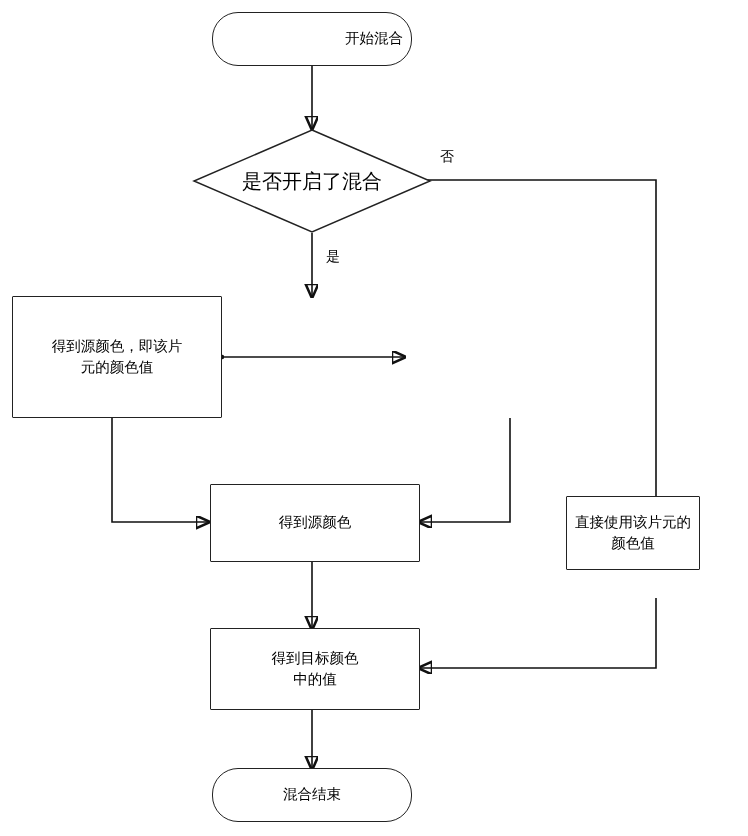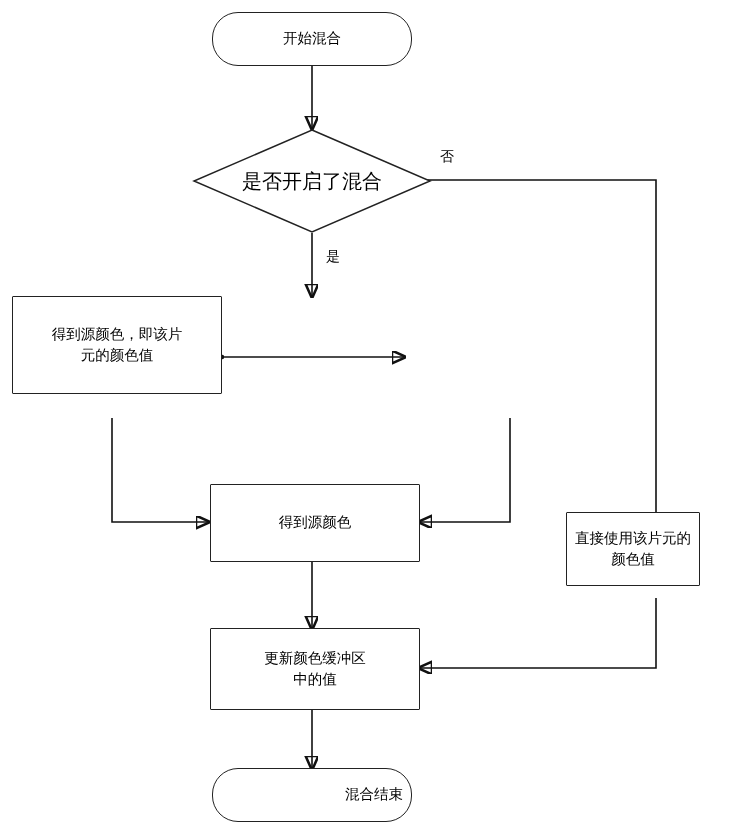--- a/index.html
+++ b/index.html
@@ -103,55 +103,55 @@
 
     <path d="M 510 418 L 510 522 L 420 522" marker-end="url(#arrow)"></path>
 
     <line x1="312" y1="562" x2="312" y2="628" marker-end="url(#arrow)"></line>
 
     <path d="M 656 598 L 656 668 L 420 668" marker-end="url(#arrow)"></path>
 
     <line x1="312" y1="710" x2="312" y2="768" marker-end="url(#arrow)"></line>
   </svg>
 
-  <div class="node terminator" style="left:212px; top:12px; width:200px; height:54px;">
+  <div class="node terminator" style="left:212px; top:12px; width:200px; height:54px;justify-content:flex-end;">
     <span>开始混合</span>
   </div>
 
   <div class="decision-wrap" style="left:192px; top:128px; width:240px; height:106px;">
     <svg class="decision-shape" width="240" height="106" viewBox="0 0 240 106">
       <polygon points="120,2 238,53 120,104 2,53" fill="#ffffff" stroke="#222222" stroke-width="1.5"></polygon>
     </svg>
     <div class="decision-label">是否开启了混合</div>
   </div>
 
   <div class="edge-label" style="left:440px; top:148px;">
     <span>否</span>
   </div>
   <div class="edge-label" style="left:326px; top:248px;">
     <span>是</span>
   </div>
 
-  <div class="node process" style="left:12px; top:296px; width:210px; height:98px;">
+  <div class="node process" style="left:12px; top:296px; width:210px; height:122px;">
     <span>得到源颜色，即该片
 元的颜色值</span>
   </div>
 
 
   <div class="node process" style="left:210px; top:484px; width:210px; height:78px;">
     <span>得到源颜色</span>
   </div>
 
-  <div class="node process" style="left:566px; top:512px; width:134px; height:74px;text-align:center;">
+  <div class="node process" style="left:566px; top:496px; width:134px; height:74px;text-align:center;">
     <span>直接使用该片元的
 颜色值</span>
   </div>
 
   <div class="node process" style="left:210px; top:628px; width:210px; height:82px;">
-    <span>更新颜色缓冲区
+    <span>得到目标颜色
 中的值</span>
   </div>
 
-  <div class="node terminator" style="left:212px; top:768px; width:200px; height:54px;justify-content:flex-end;">
+  <div class="node terminator" style="left:212px; top:768px; width:200px; height:54px;">
     <span>混合结束</span>
   </div>
 
 </div>
 
 </body></html>

